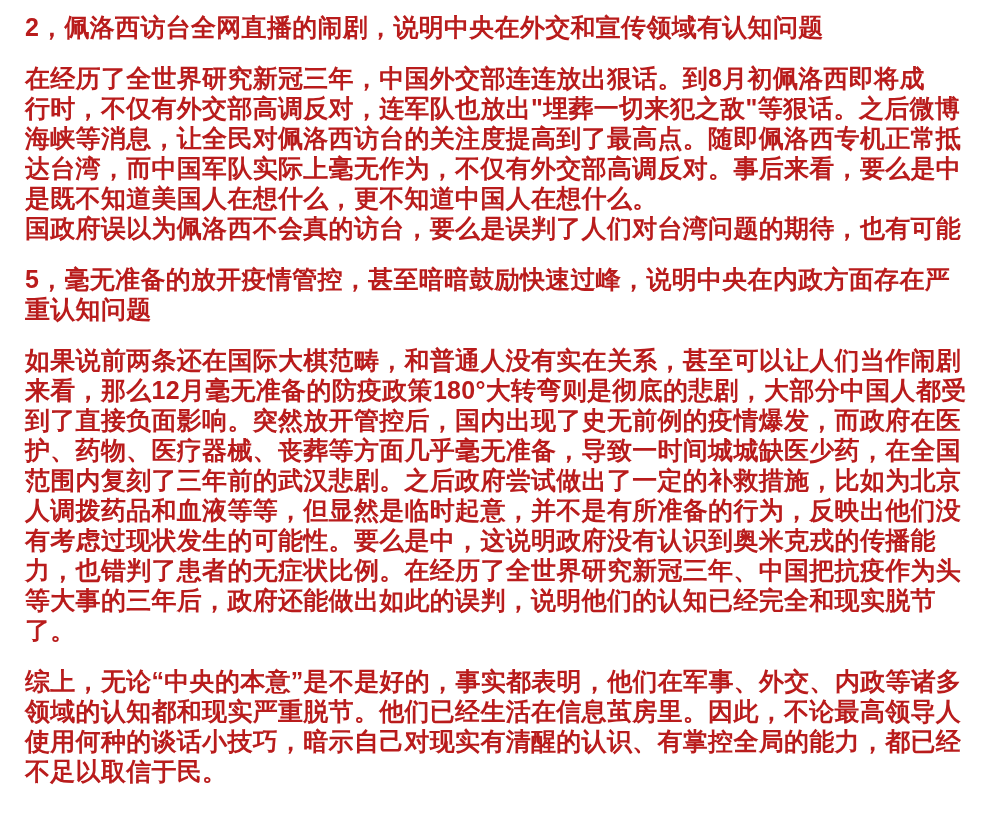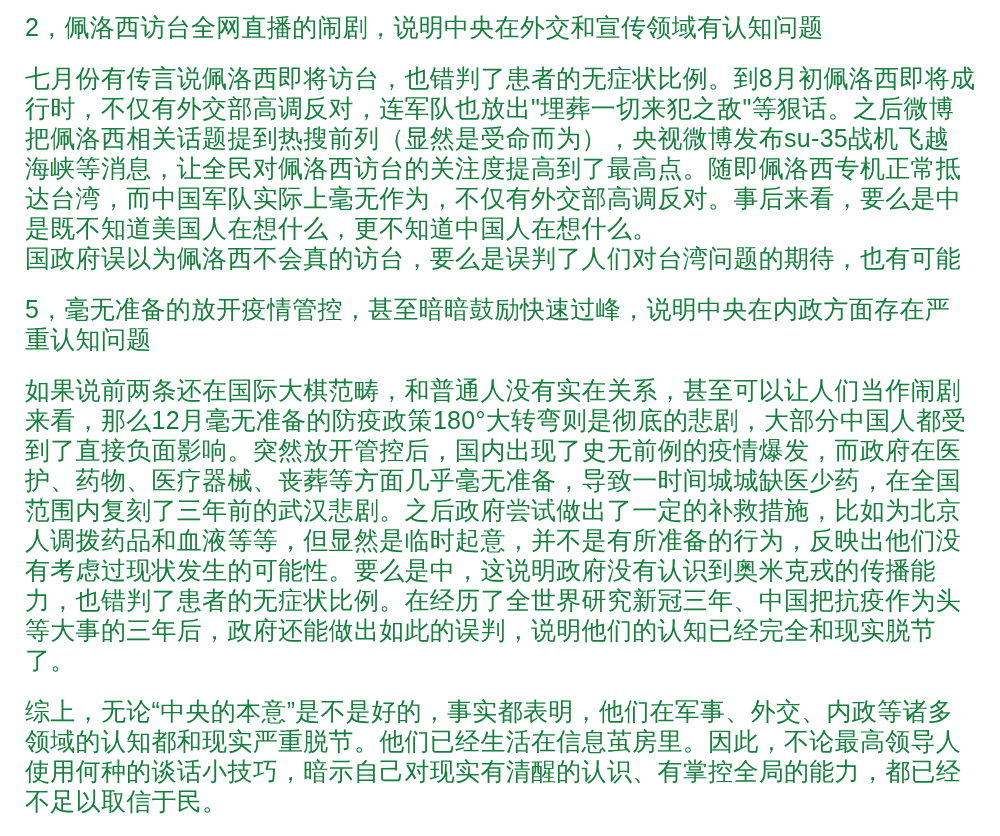--- a/index.html
+++ b/index.html
@@ -22,39 +22,38 @@
   }
   .block {
     margin: 0 0 21px 0;
   }
   .block:last-child {
     margin-bottom: 1px;
   }
   .line {
     font-size: 25px;
     line-height: 30px;
-    color: #15803d;
-    font-weight: 400;
+    color: #b91c1c;
+    font-weight: 700;
     white-space: nowrap;
     letter-spacing: 0.3px;
   }
 </style>
 </head>
 <body>
 
 <div class="doc">
 
   <section class="block heading">
     <div class="line">2，佩洛西访台全网直播的闹剧，说明中央在外交和宣传领域有认知问题</div>
   </section>
 
   <section class="block">
-    <div class="line">七月份有传言说佩洛西即将访台，也错判了患者的无症状比例。到8月初佩洛西即将成</div>
+    <div class="line">在经历了全世界研究新冠三年，中国外交部连连放出狠话。到8月初佩洛西即将成</div>
     <div class="line">行时，不仅有外交部高调反对，连军队也放出"埋葬一切来犯之敌"等狠话。之后微博</div>
-    <div class="line">把佩洛西相关话题提到热搜前列（显然是受命而为），央视微博发布su-35战机飞越</div>
     <div class="line">海峡等消息，让全民对佩洛西访台的关注度提高到了最高点。随即佩洛西专机正常抵</div>
     <div class="line">达台湾，而中国军队实际上毫无作为，不仅有外交部高调反对。事后来看，要么是中</div>
     <div class="line">是既不知道美国人在想什么，更不知道中国人在想什么。</div>
     <div class="line">国政府误以为佩洛西不会真的访台，要么是误判了人们对台湾问题的期待，也有可能</div>
   </section>
 
   <section class="block heading">
     <div class="line">5，毫无准备的放开疫情管控，甚至暗暗鼓励快速过峰，说明中央在内政方面存在严</div>
     <div class="line">重认知问题</div>
   </section>

